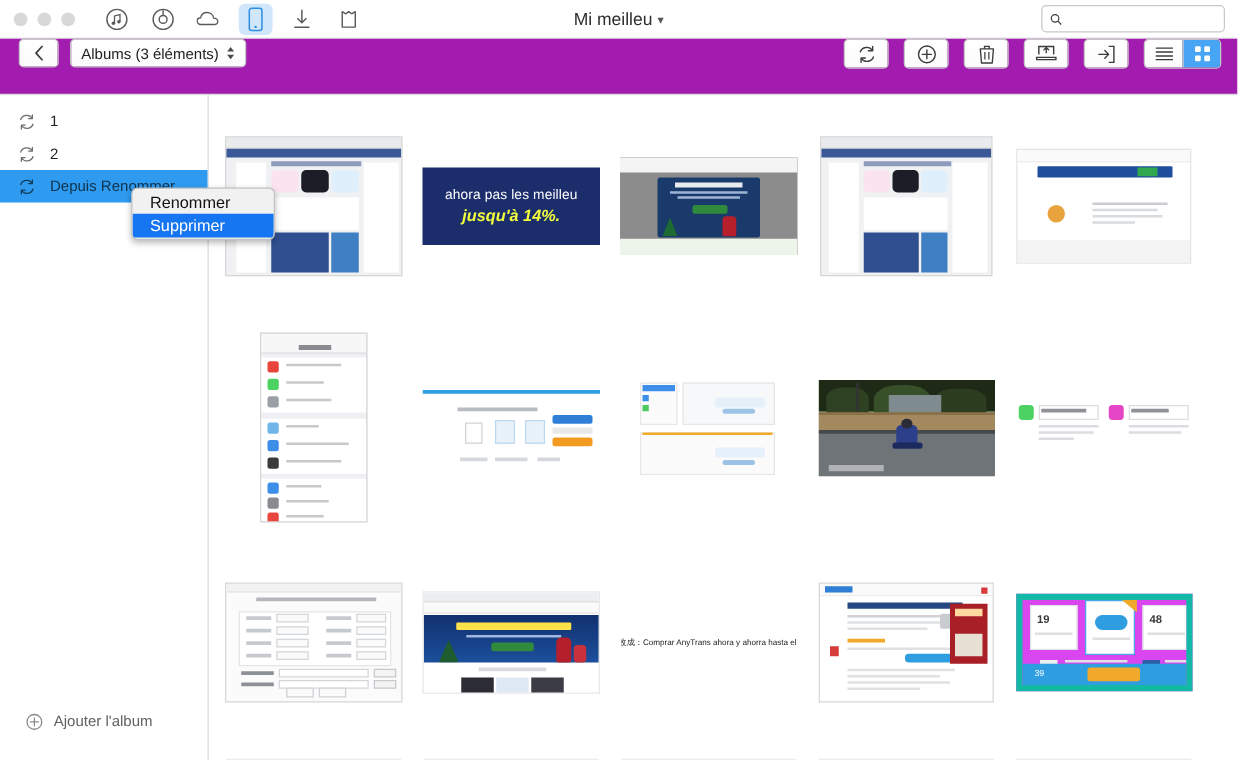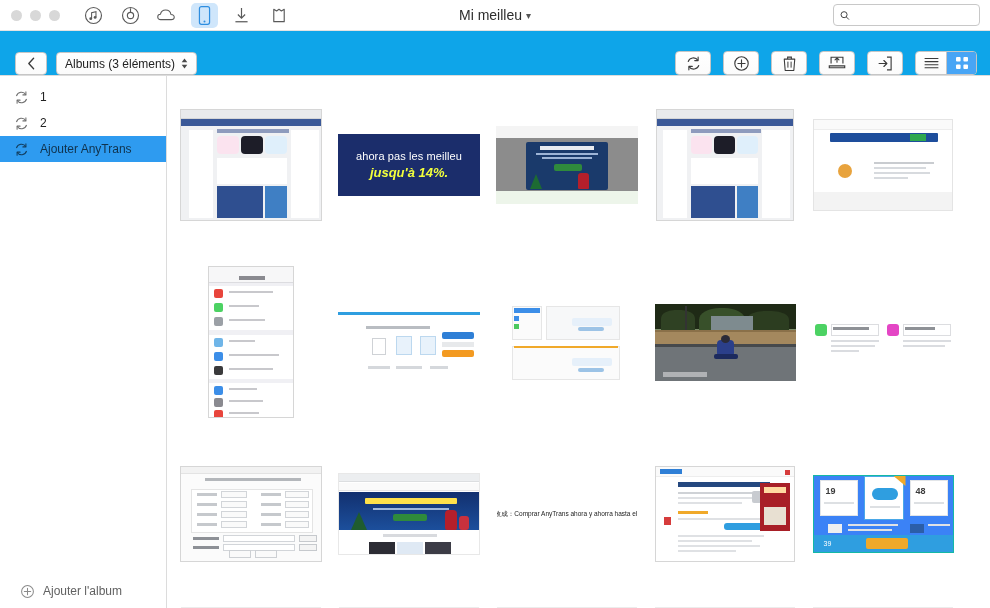--- a/index.html
+++ b/index.html
@@ -42,22 +42,22 @@
     background: #fff; display: flex; align-items: center; padding: 0 6px;
   }
   .searchbox input {
     border: none; outline: none; font-size: 11px; width: 100%;
     font-family: "Liberation Sans", sans-serif; background: transparent; margin-left: 5px;
   }
 
   
   .toolbar {
     position: absolute; left: 0; top: 31px; width: 990px; height: 45px;
-    background: #0ea5e9; border-bottom: 1px solid #dcdcdc;
-    display: flex; align-items: flex-end;
+    background: #a21caf; border-bottom: 1px solid #dcdcdc;
+    display: flex; align-items: flex-start;
   }
   .btn-plain {
     height: 23px; border: 1px solid #c6c6c6; border-radius: 4px;
     background: linear-gradient(#ffffff,#fbfbfb);
     display: flex; align-items: center; justify-content: center;
   }
   #back-button { width: 32px; margin-left: 15px; }
   #albums-popup {
     margin-left: 9px; padding: 0 8px; font-size: 12px; color: #222;
     gap: 6px; min-width: 135px;
@@ -79,21 +79,21 @@
     position: absolute; left: 0; top: 76px; width: 167px; bottom: 0;
     background: #ffffff; border-right: 1px solid #dcdcdc;
   }
   .album-row {
     height: 26px; display: flex; align-items: center; padding-left: 14px; gap: 11px;
     font-size: 12px; color: #222;
   }
   .album-row.selected { background: #2e9bf0; color: #10324c; }
   .album-row .lbl { white-space: nowrap; overflow: hidden; }
   .sidebar-footer {
-    position: absolute; left: 0; bottom: 0; width: 100%; height: 34px;
+    position: absolute; left: 0; bottom: 14px; width: 100%; height: 34px;
     display: flex; align-items: center; gap: 8px; padding-left: 20px;
     font-size: 12px; color: #616161;
   }
 
   
   .ctxmenu {
     position: absolute; left: 105px; top: 150px; width: 115px;
     background: #f1f1f1; border: 1px solid #c3c3c3; border-radius: 5px;
     box-shadow: 0 2px 5px rgba(0,0,0,.28); overflow: hidden; z-index: 50;
     padding: 1px 0;
@@ -264,32 +264,36 @@
         </svg>
       <span class="lbl">2</span>
     </div>
 
     <div class="album-row selected">
       <svg width="15" height="15" viewBox="0 0 16 16">
           <path d="M2.6 6.4a5.6 5.6 0 0 1 10.1-1.3" fill="none" stroke="#123c5c" stroke-width="1.1"></path>
           <path d="M13.4 9.6a5.6 5.6 0 0 1-10.1 1.3" fill="none" stroke="#123c5c" stroke-width="1.1"></path>
           <path d="M12.7 2v3.2h-3.2M3.3 14v-3.2h3.2" fill="none" stroke="#123c5c" stroke-width="1.1" stroke-linecap="round" stroke-linejoin="round"></path>
         </svg>
-      <span class="lbl">Ajouter AnyTrans</span>
+      <span class="lbl">Depuis Renommer</span>
     </div>
 
     <div class="sidebar-footer">
       <svg width="15" height="15" viewBox="0 0 16 16">
           <circle cx="8" cy="8" r="6.3" fill="none" stroke="#8b8b8b" stroke-width="1.1"></circle>
           <path d="M8 4.6v6.8M4.6 8h6.8" stroke="#8b8b8b" stroke-width="1.1" stroke-linecap="round"></path>
         </svg>
       <span>Ajouter l'album</span>
     </div>
   </div>
 
+  <div class="ctxmenu">
+    <div class="ctxitem">Renommer</div>
+    <div class="ctxitem hl">Supprimer</div>
+  </div>
 
   <div class="grid">
 
     <div class="cell" style="left:8px;  top:29px; width:150px; height:120px;">
       <div class="thumb framed" style="width:142px;height:112px;background:#f0f1f3;">
         <div style="position:absolute;left:0;top:0;right:0;height:9px;background:#e8eaec;border-bottom:1px solid #d3d5d7;"></div>
         <div style="position:absolute;left:0;top:9px;right:0;height:7px;background:#3b5998;"></div>
         <div style="position:absolute;left:36px;top:19px;width:72px;height:4px;background:#8e9bbd;"></div>
         <div style="position:absolute;left:8px;top:20px;width:24px;height:88px;background:#fff;"></div>
         <div style="position:absolute;left:36px;top:26px;width:22px;height:18px;border-radius:4px;background:#fbe3ef;"></div>
@@ -523,21 +527,21 @@
         <div style="position:absolute;left:22px;top:78px;width:82px;height:2px;background:#dfe1e4;"></div>
         <div style="position:absolute;left:22px;top:83px;width:58px;height:2px;background:#dfe1e4;"></div>
         <div style="position:absolute;right:4px;top:16px;width:30px;height:48px;background:#a81f27;"></div>
         <div style="position:absolute;right:8px;top:20px;width:22px;height:6px;background:#ffd9a0;"></div>
         <div style="position:absolute;right:8px;top:40px;width:22px;height:18px;background:#e8e0d2;"></div>
         <div style="position:absolute;left:8px;top:50px;width:7px;height:8px;background:#d63c3c;"></div>
       </div>
     </div>
 
     <div class="cell" style="left:640px; top:378px; width:150px; height:120px;">
-      <div class="thumb" style="width:141px;height:78px;background:#3b82f6;border:1px solid #14b8a6;">
+      <div class="thumb" style="width:141px;height:78px;background:#d946ef;border:5px solid #14b8a6;">
         <div style="position:absolute;left:6px;top:4px;width:38px;height:36px;background:#fff;border:1px solid #e2e5e8;"></div>
         <div style="position:absolute;left:50px;top:0px;width:40px;height:44px;background:#fff;border:1px solid #4aa8e8;"></div>
         <div style="position:absolute;left:96px;top:4px;width:38px;height:36px;background:#fff;border:1px solid #e2e5e8;"></div>
         <div style="position:absolute;left:12px;top:10px;width:22px;height:10px;background:transparent;color:#3b3b3b;font-size:9px;font-weight:bold;">19</div>
         <div style="position:absolute;left:58px;top:12px;width:26px;height:12px;background:#2f9ee0;border-radius:6px;"></div>
         <div style="position:absolute;left:102px;top:10px;color:#3b3b3b;font-size:9px;font-weight:bold;">48</div>
         <div style="position:absolute;left:10px;top:26px;width:30px;height:2px;background:#dde0e3;"></div>
         <div style="position:absolute;left:56px;top:30px;width:30px;height:2px;background:#dde0e3;"></div>
         <div style="position:absolute;left:100px;top:26px;width:30px;height:2px;background:#dde0e3;"></div>
         <div style="position:absolute;left:80px;top:0px;width:12px;height:10px;background:#f0a92a;clip-path:polygon(0 0,100% 0,100% 100%);"></div>

